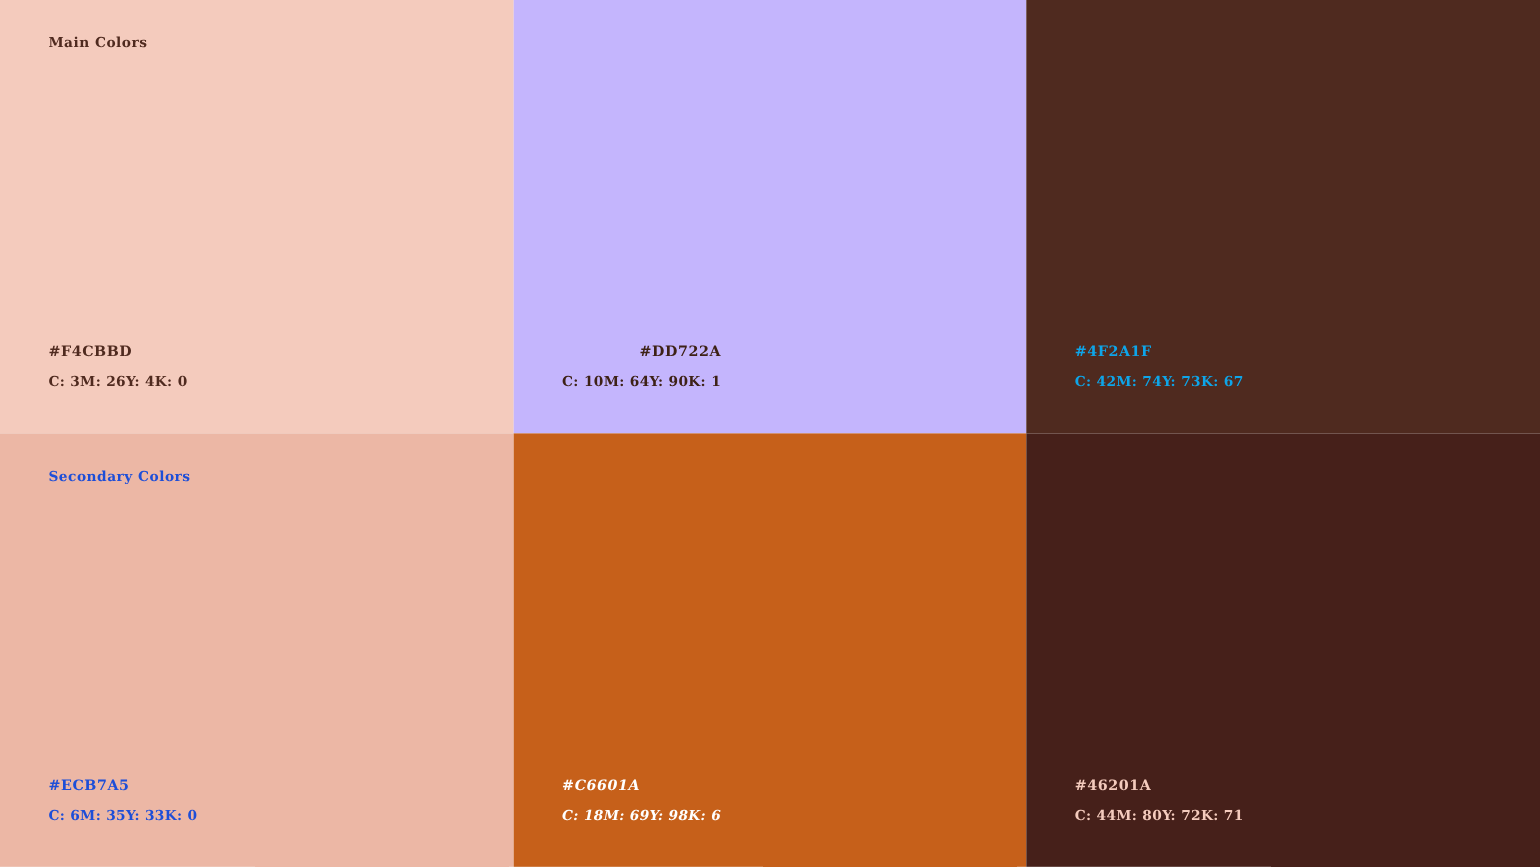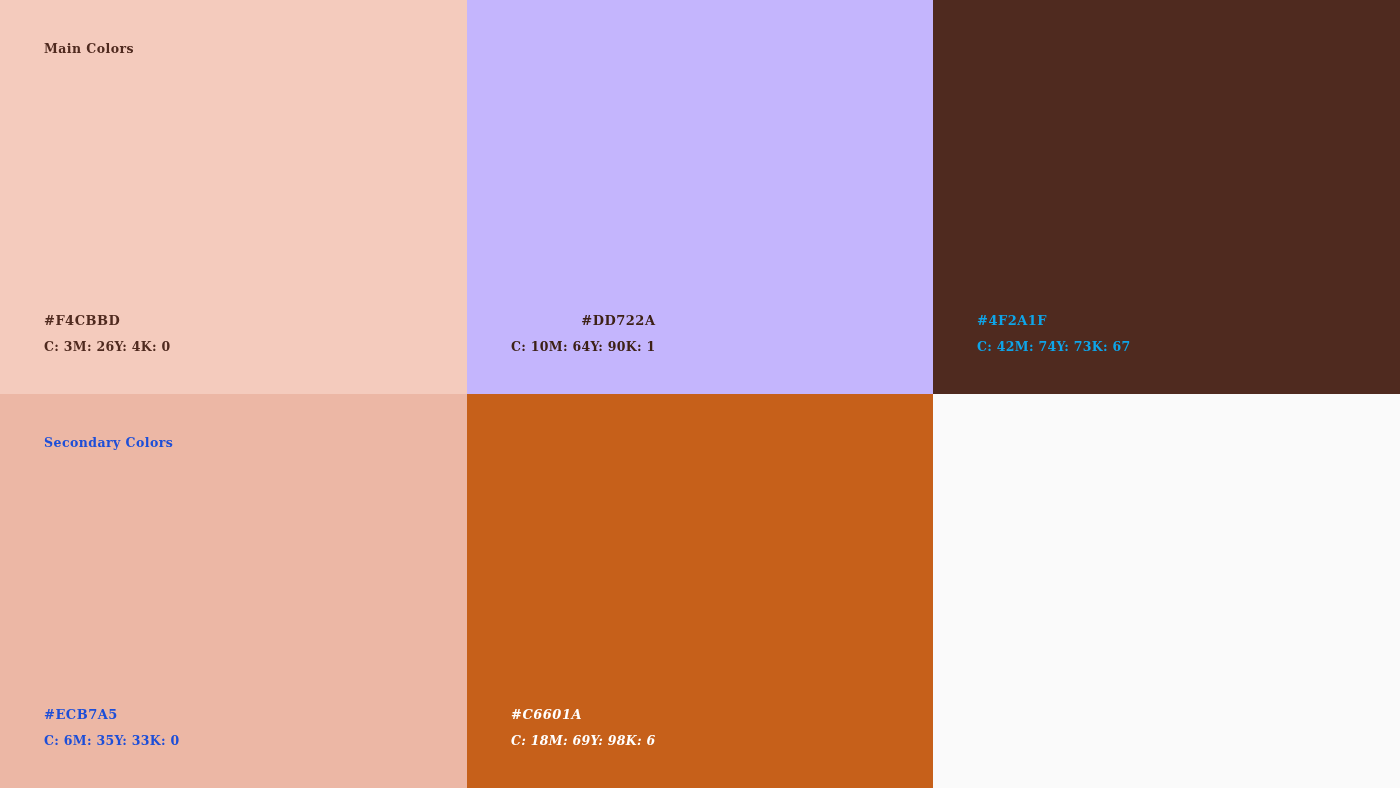--- a/index.html
+++ b/index.html
@@ -24,21 +24,21 @@
 
   .swatch {
     position: relative;
     box-sizing: border-box;
     overflow: hidden;
   }
 
   .section-label {
     position: absolute;
     left: 44px;
-    top: 41px;
+    top: 31px;
     font-family: "DejaVu Serif", "Liberation Serif", serif;
     font-size: 12.5px;
     font-weight: 700;
     letter-spacing: 0.45px;
     line-height: 1.2;
     white-space: nowrap;
   }
 
   .swatch-info {
     position: absolute;
@@ -129,14 +129,25 @@
       <div class="hex-code">#C6601A</div>
       <div class="cmyk">
         <span>C: 18</span>
         <span>M: 69</span>
         <span>Y: 98</span>
         <span>K: 6</span>
       </div>
     </div>
   </div>
 
+  <div class="swatch" id="sw5" style="background-color: rgb(70, 32, 26); color: rgb(244, 203, 189);">
+    <div class="swatch-info">
+      <div class="hex-code">#46201A</div>
+      <div class="cmyk">
+        <span>C: 44</span>
+        <span>M: 80</span>
+        <span>Y: 72</span>
+        <span>K: 71</span>
+      </div>
+    </div>
+  </div>
 
 </div>
 
 </body></html>

